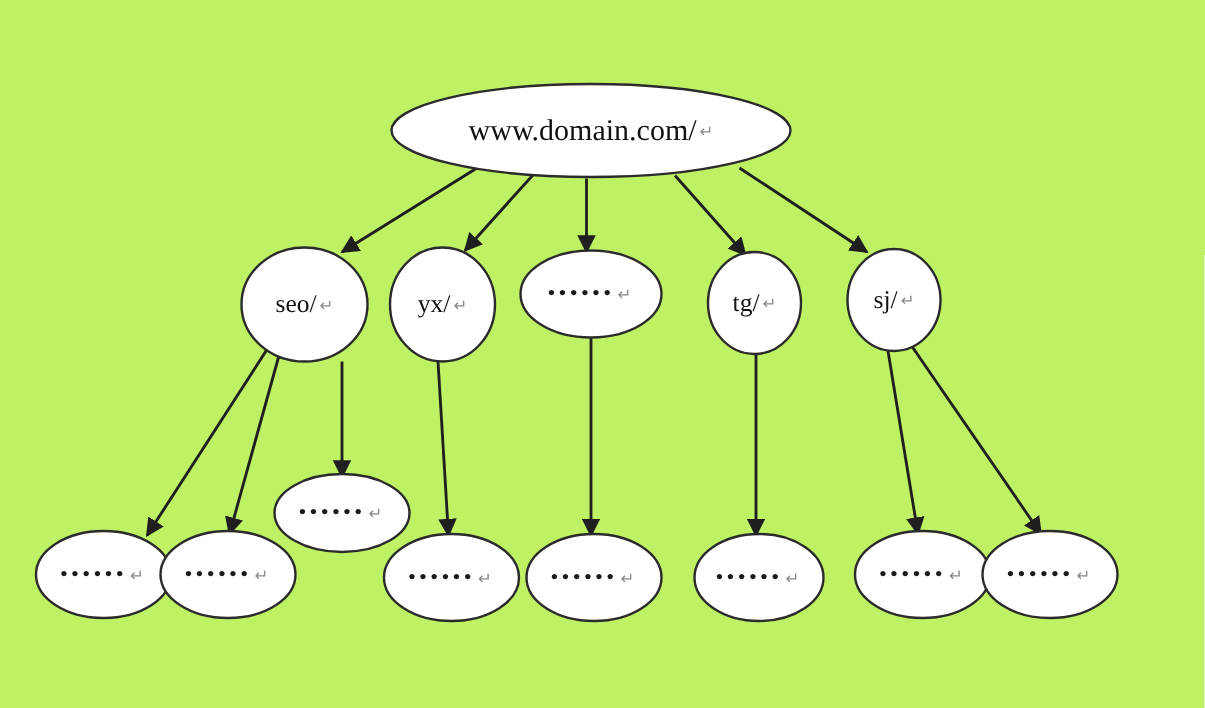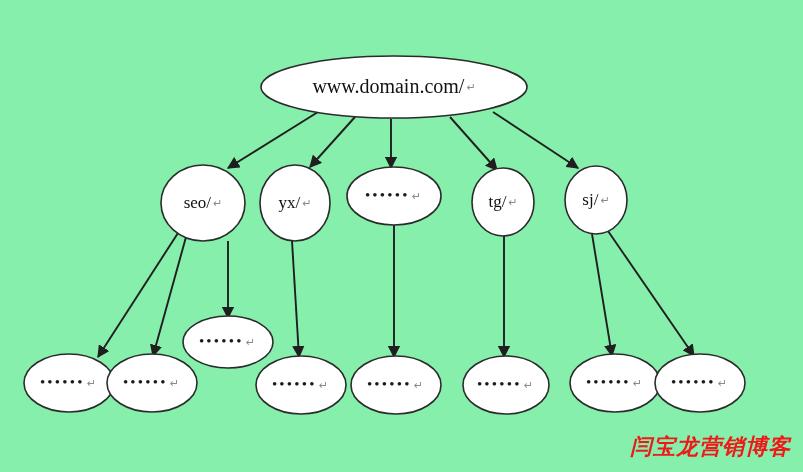--- a/index.html
+++ b/index.html
@@ -8,21 +8,21 @@
     padding: 0;
     background: #ffffff;
   }
   body {
     font-family: "Liberation Serif", serif;
   }
   #canvas {
     position: relative;
     width: 803px;
     height: 472px;
-    background: #86efac;
+    background: #bef264;
     overflow: hidden;
   }
   #diagram-svg {
     position: absolute;
     top: 0;
     left: 0;
     width: 803px;
     height: 472px;
   }
   .node-ellipse {
@@ -154,15 +154,14 @@
           <ellipse cx="615" cy="383" rx="45" ry="29" class="node-ellipse"></ellipse>
           <text x="615" y="384" class="dots-label"><tspan>••••••</tspan><tspan class="pilcrow" dx="2">↵</tspan></text>
         </g>
         <g>
           <ellipse cx="700" cy="383" rx="45" ry="29" class="node-ellipse"></ellipse>
           <text x="700" y="384" class="dots-label"><tspan>••••••</tspan><tspan class="pilcrow" dx="2">↵</tspan></text>
         </g>
       </g>
   </svg>
 
-  <div id="watermark" style="color: rgb(238, 26, 26);">闫宝龙营销博客</div>
 
 </div>
 
 </body></html>

